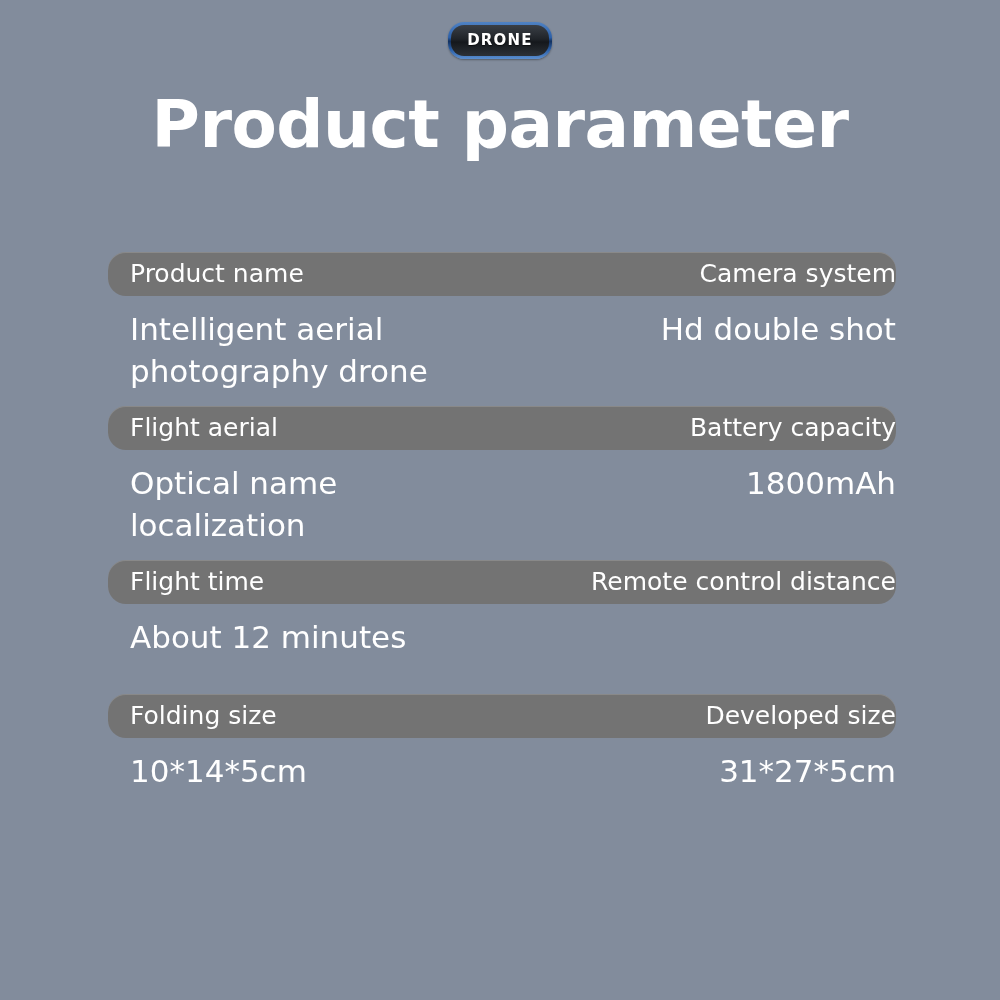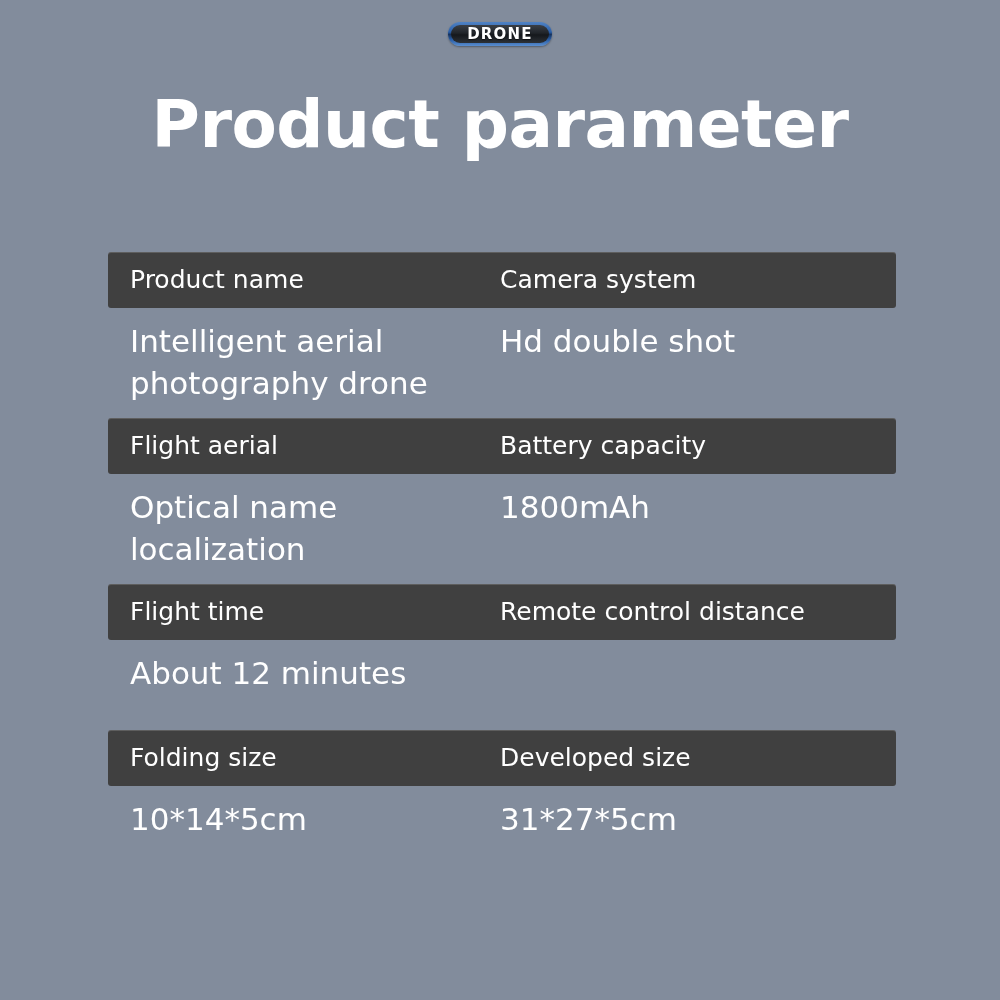--- a/index.html
+++ b/index.html
@@ -19,21 +19,21 @@
   .logo-wrap {
     position: absolute;
     top: 22px;
     left: 0;
     width: 1000px;
     display: flex;
     justify-content: center;
   }
   .logo-badge {
     width: 104px;
-    height: 24px;
+    height: 37px;
     border-radius: 16px;
     background: linear-gradient(180deg, #4f82c4 0%, #2b5fa8 42%, #14325f 52%, #2a5ea6 74%, #5b8fd0 100%);
     padding: 3px;
     box-sizing: border-box;
     box-shadow: 0 1px 2px rgba(0,0,0,0.35);
     display: flex;
     align-items: center;
     justify-content: center;
   }
   .logo-inner {
@@ -79,41 +79,42 @@
     width: 788px;
   }
   .spec-group {
     margin-bottom: 14px;
   }
   .spec-group.gap-after {
     margin-bottom: 36px;
   }
   .spec-header {
     position: relative;
-    height: 56px;
-    border-radius: 3px;
-    background: #404040;
+    height: 44px;
+    border-radius: 18px;
+    background: #737373;
     box-shadow: inset 0 1px 0 rgba(255,255,255,0.16);
     display: flex;
     align-items: center;
   }
   .spec-values {
     display: flex;
     align-items: flex-start;
     padding-top: 12px;
   }
   .col-a {
     width: 392px;
     flex: 0 0 392px;
     padding-left: 22px;
     box-sizing: border-box;
   }
   .col-b {
     flex: 1 1 auto;
     box-sizing: border-box;
+    text-align: right;
   }
   .hdr-label {
     color: #ffffff;
     font-size: 25px;
     line-height: 30px;
     font-weight: normal;
     white-space: nowrap;
   }
   .val-label {
     color: #ffffff;

